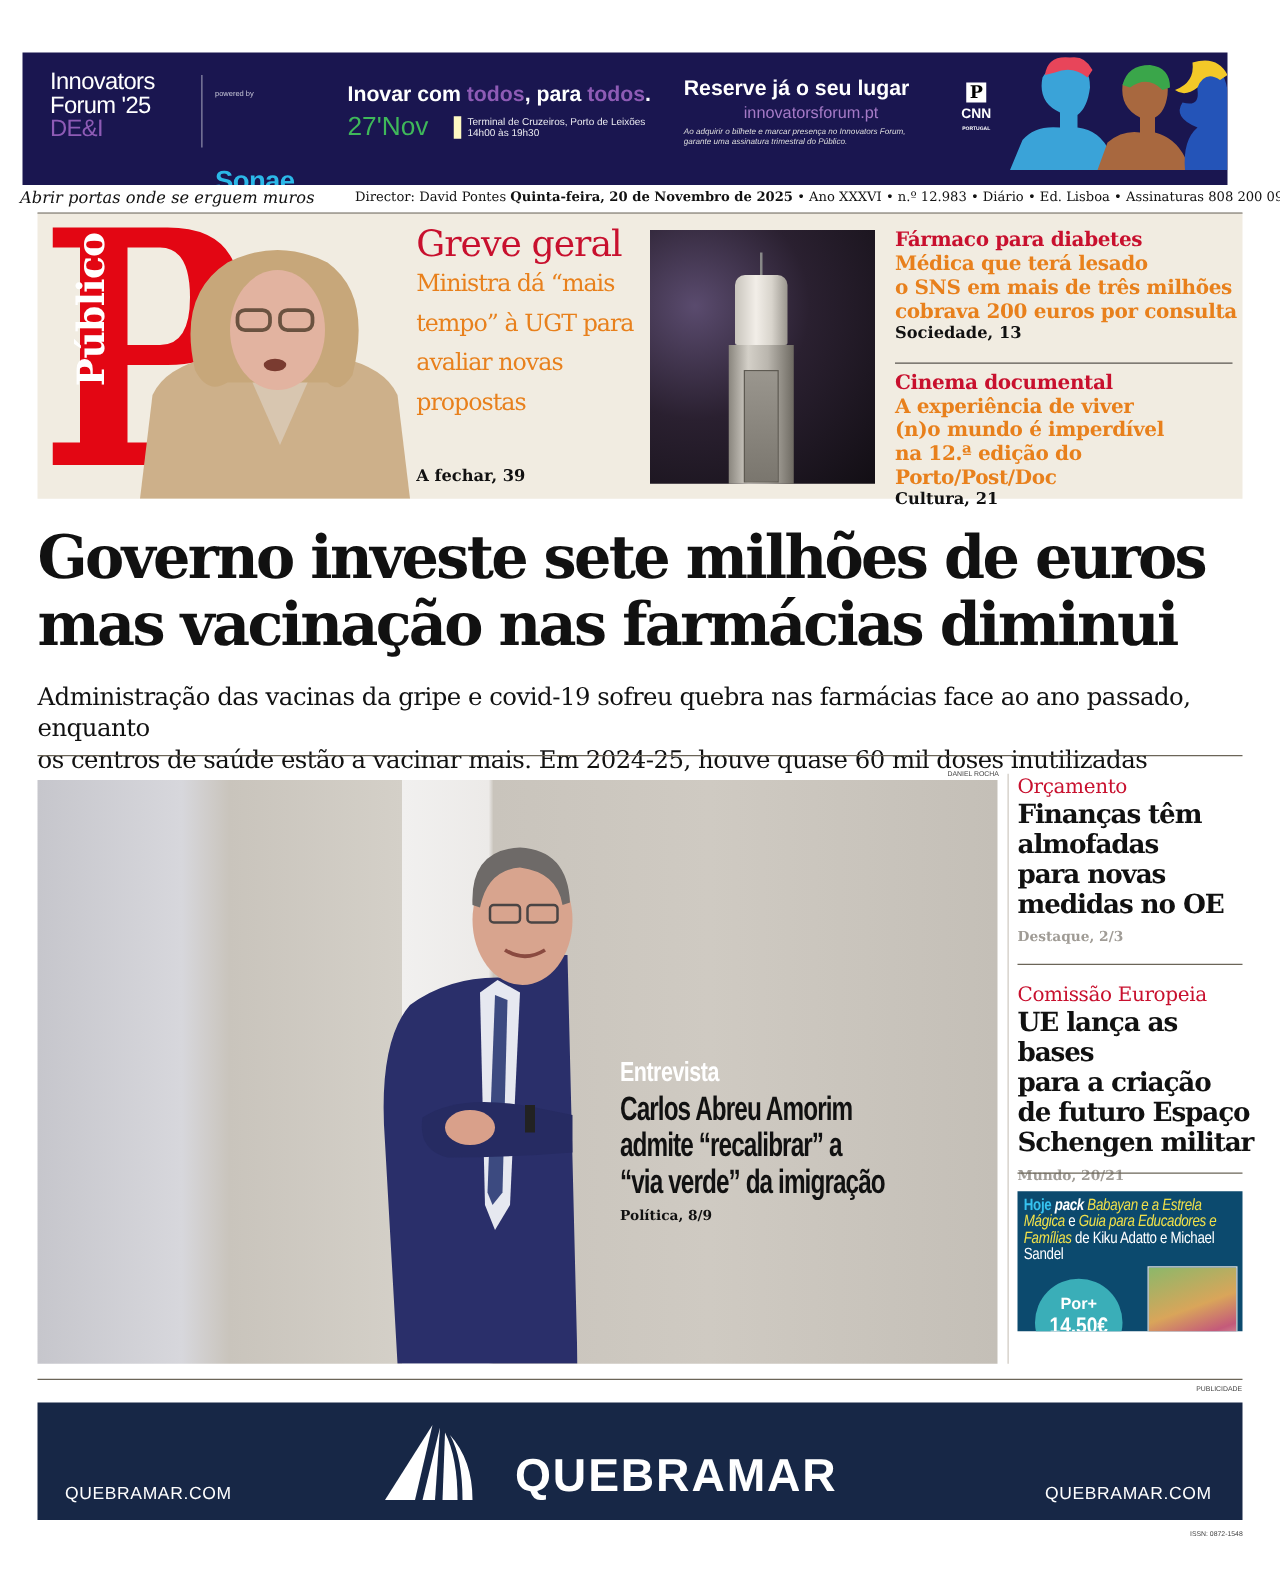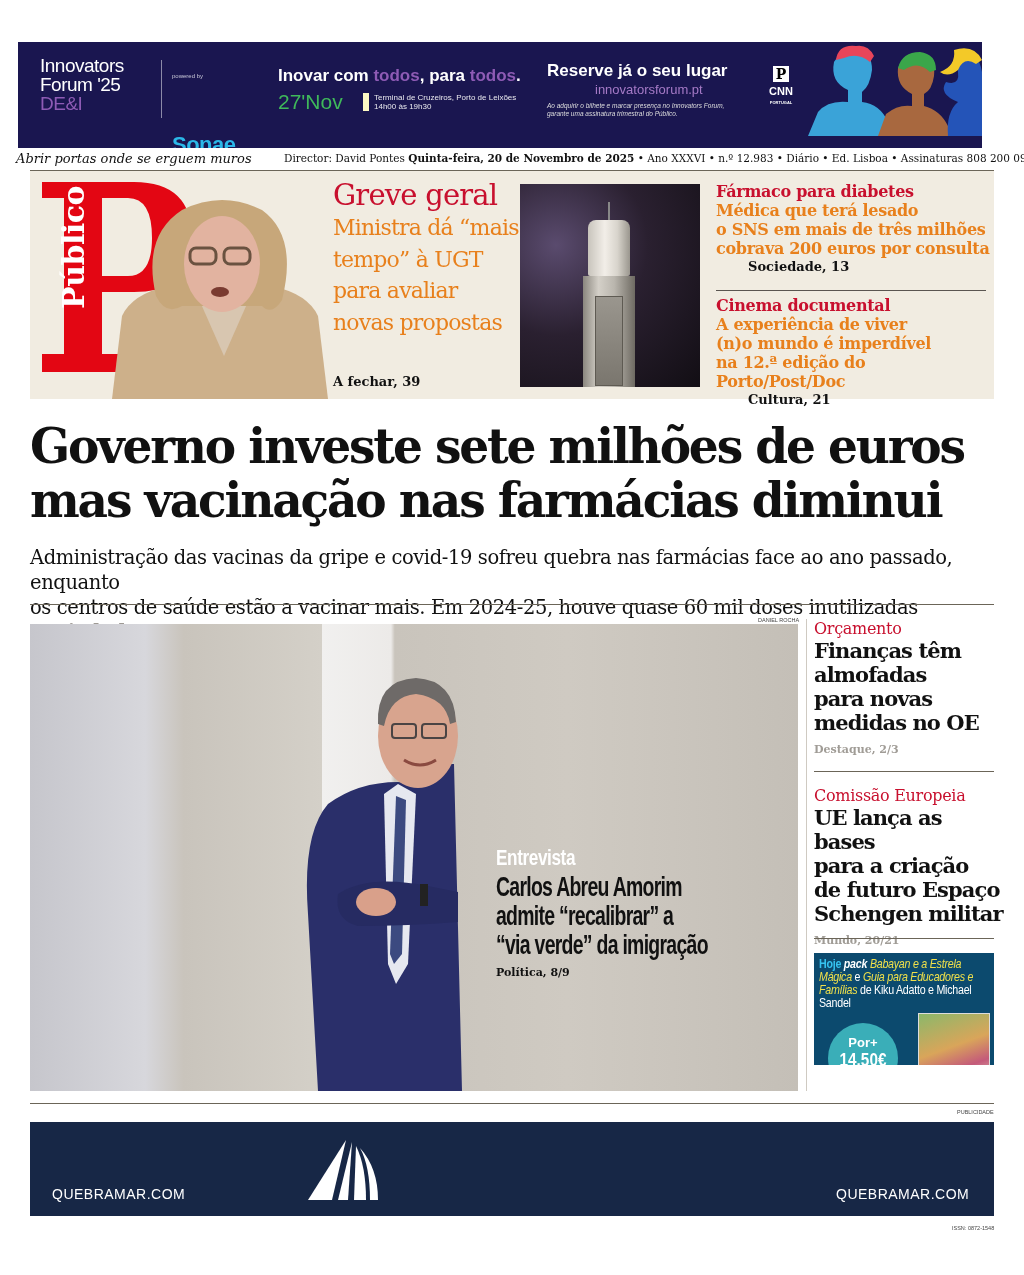--- a/index.html
+++ b/index.html
@@ -33,32 +33,32 @@
   .meta b { font-weight: bold; }
   .masthead-rule { left: 30px; top: 170px; width: 964px; height: 1px; background: #6b6558; }
 
   
   .cream { left: 30px; top: 171px; width: 964px; height: 228px; background: #f1ece1; }
   .logo-p { left: 42px; top: 176px; width: 150px; height: 200px; }
   .logo-word { left: 56px; top: 186px; color: #fff; font-weight: bold; font-size: 30px; writing-mode: vertical-rl; transform: rotate(180deg); letter-spacing: -0.5px; }
   .minister { left: 112px; top: 196px; width: 216px; height: 203px; }
 
   .greve-kicker { left: 333px; top: 179px; color: #c8102e; font-size: 29px; line-height: 32px; letter-spacing: -0.8px; white-space: nowrap; }
-  .greve-head { left: 333px; top: 212px; color: #e8801c; font-size: 22px; line-height: 31.5px; letter-spacing: -0.8px; width: 190px; }
+  .greve-head { left: 333px; top: 212px; color: #e8801c; font-size: 19px; line-height: 31.5px; letter-spacing: -0.8px; width: 190px; }
   .greve-ref { left: 333px; top: 374px; font-weight: bold; font-size: 13px; white-space: nowrap; }
 
   .pen-photo { left: 520px; top: 184px; width: 180px; height: 203px; background: radial-gradient(ellipse at 20% 30%, #5a4b6e 0%, #2a2030 45%, #120e14 100%); overflow: hidden; }
   .pen-needle { left: 88px; top: 18px; width: 2px; height: 20px; background: #888; }
   .pen-cap { left: 68px; top: 36px; width: 42px; height: 56px; background: linear-gradient(90deg,#c8c4bc,#f2eee8 40%,#d8d4cc 70%,#9a968e); border-radius: 8px 8px 2px 2px; }
   .pen-body { left: 63px; top: 92px; width: 52px; height: 115px; background: linear-gradient(90deg,#8a867e,#d4d0c8 30%,#bab6ae 60%,#6e6a62); }
   .pen-window { left: 75px; top: 112px; width: 28px; height: 90px; background: linear-gradient(180deg,#9a968e,#7a766e); border: 1px solid #5e5a52; }
 
   .side-kicker { color: #c8102e; font-weight: bold; font-size: 16px; line-height: 19px; white-space: nowrap; letter-spacing: -0.3px; }
   .side-head { color: #e8801c; font-weight: bold; font-size: 16px; line-height: 19px; white-space: pre-line; letter-spacing: -0.3px; }
-  .side-ref { font-weight: bold; font-size: 13px; line-height: 17px; white-space: nowrap; margin-left: 32px; }
+  .side-ref { font-weight: bold; font-size: 13px; line-height: 17px; white-space: nowrap; }
   .story1 { left: 716px; top: 182px; width: 280px; }
   .story-rule { left: 716px; top: 290px; width: 270px; height: 1px; background: #5a5550; }
   .story2 { left: 716px; top: 296px; width: 280px; }
 
   
   .main-head { left: 30px; top: 419px; font-weight: bold; font-size: 48px; line-height: 54px; letter-spacing: -2.2px; white-space: pre-line; transform: scaleX(0.98); transform-origin: left; width: 990px; }
   .main-dek { left: 30px; top: 545px; font-size: 19.5px; line-height: 25px; letter-spacing: -0.4px; width: 980px; white-space: pre-line; }
   .main-dek .ref { color: #9e9a94; font-weight: bold; }
   .main-rule { left: 30px; top: 604px; width: 964px; height: 1px; background: #6b6558; }
 
@@ -255,15 +255,16 @@
 <div class="abs bot-rule"></div>
 <div class="abs pub-label">PUBLICIDADE</div>
 <div class="abs bot-ad">
   <div class="abs qb-url qb-url-l">QUEBRAMAR.COM</div>
   <svg class="abs qb-logo" viewBox="0 0 140 66">
     <path d="M0 64 L38 4 L24 64 Z" fill="#fff"></path>
     <path d="M30 64 L44 6 L40 64 Z" fill="#fff"></path>
     <path d="M46 64 L48 10 Q58 30 58 64 Z" fill="#fff"></path>
     <path d="M62 64 Q62 30 52 12 Q70 32 70 64 Z" fill="#fff"></path>
   </svg>
+  <div class="abs qb-name">QUEBRAMAR</div>
   <div class="abs qb-url qb-url-r">QUEBRAMAR.COM</div>
 </div>
 <div class="abs issn">ISSN: 0872-1548</div>
 
 </body></html>

